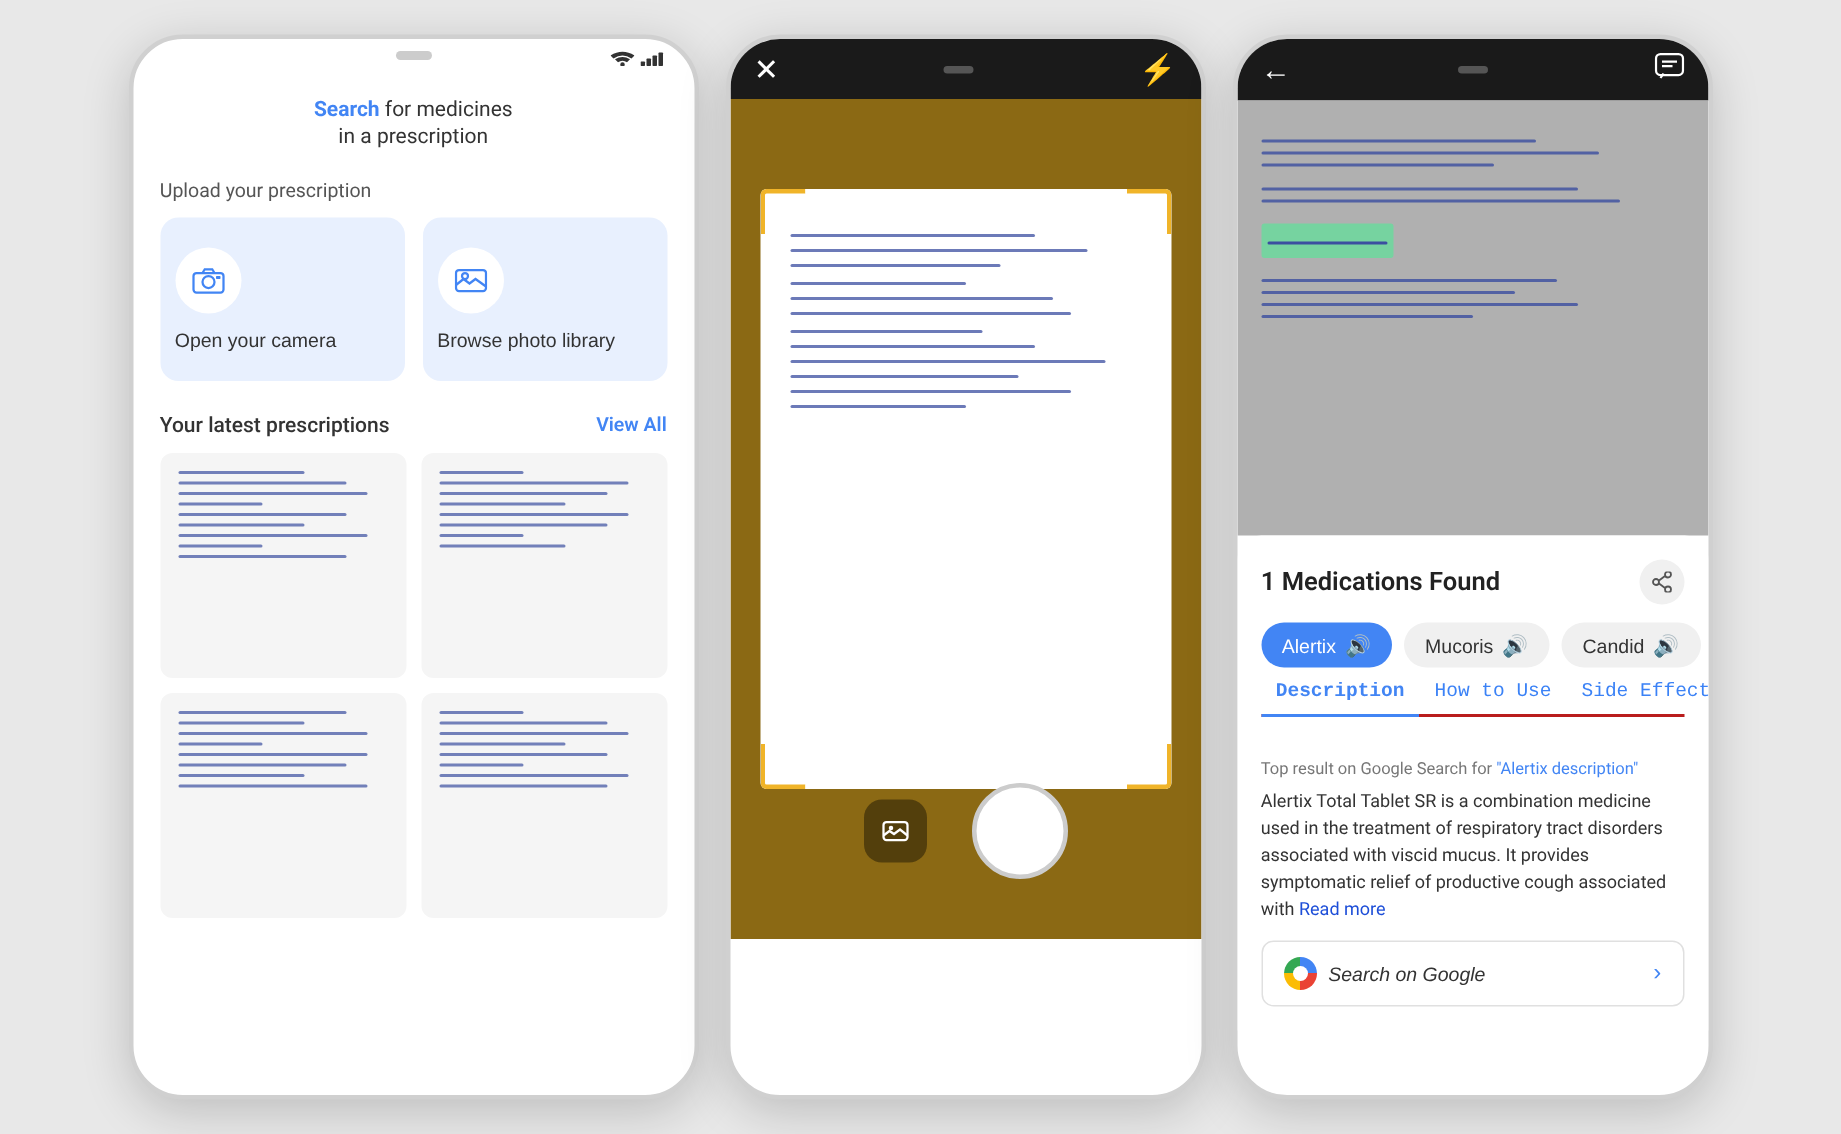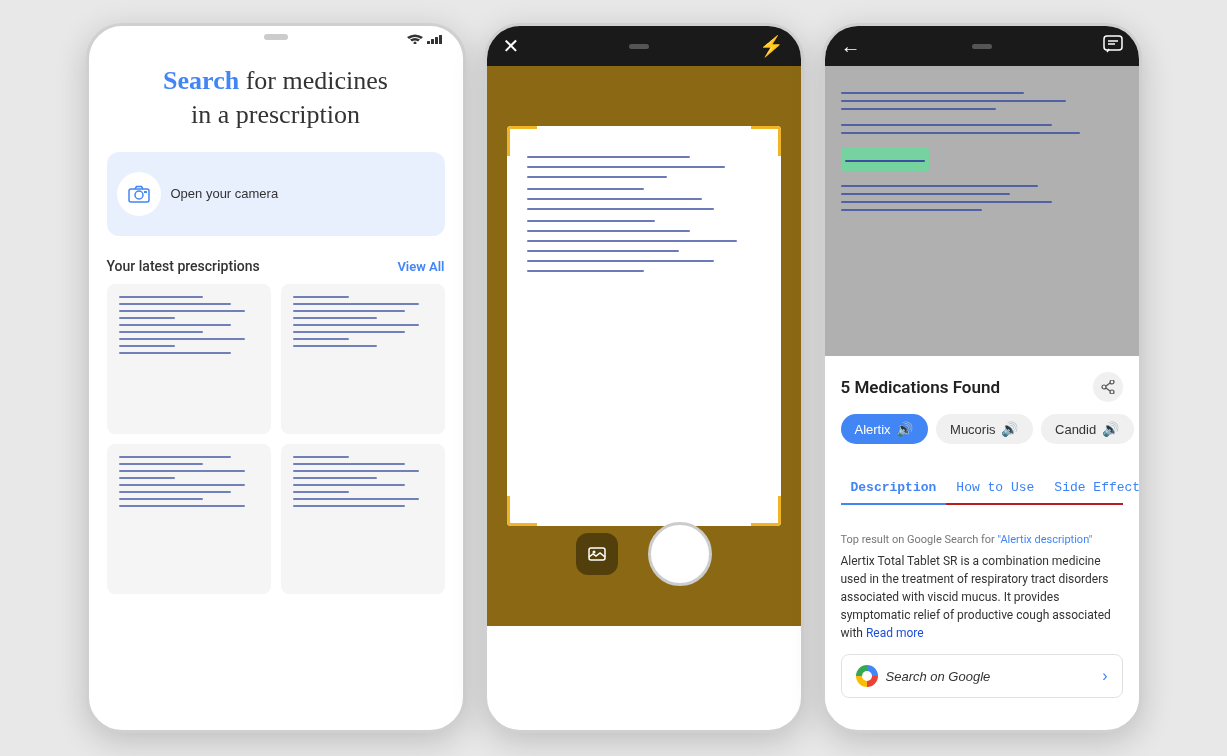--- a/index.html
+++ b/index.html
@@ -54,27 +54,26 @@
 
     
     .phone1 {
       width: 380px;
       min-height: 710px;
     }
     .phone1-content {
       padding: 16px 18px;
     }
     .phone1-title {
-      font-size: 26px;
+      font-size: 14px;
       font-weight: 400;
       color: #333;
       line-height: 1.3;
       text-align: center;
       margin-bottom: 20px;
-      font-family: Liberation Serif, serif;
     }
     .phone1-title .highlight {
       color: #4285f4;
       font-weight: 700;
     }
     .upload-section-label {
       font-size: 13px;
       color: #555;
       margin-bottom: 10px;
     }
@@ -83,22 +82,22 @@
       gap: 12px;
       margin-bottom: 22px;
     }
     .upload-btn {
       flex: 1;
       background: #e8f0fe;
       border: none;
       border-radius: 12px;
       padding: 20px 10px;
       display: flex;
-      flex-direction: row;
-      align-items: center;
+      flex-direction: column;
+      align-items: flex-start;
       gap: 10px;
       cursor: pointer;
     }
     .upload-btn-icon {
       width: 44px;
       height: 44px;
       background: #fff;
       border-radius: 50%;
       display: flex;
       align-items: center;
@@ -108,21 +107,21 @@
     }
     .upload-btn-label {
       font-size: 13px;
       color: #333;
       text-align: center;
       font-weight: 500;
     }
     .latest-section {
       display: flex;
       justify-content: space-between;
-      align-items: flex-end;
+      align-items: flex-start;
       margin-bottom: 10px;
     }
     .latest-label {
       font-size: 14px;
       color: #333;
       font-weight: 500;
     }
     .view-all {
       font-size: 13px;
       color: #4285f4;
@@ -309,21 +308,21 @@
       display: flex;
       align-items: center;
       justify-content: center;
       font-size: 14px;
       color: #555;
       cursor: pointer;
     }
     .med-tabs {
       display: flex;
       gap: 8px;
-      margin-bottom: 28px;
+      margin-bottom: 0;
     }
     .med-tab {
       display: flex;
       align-items: center;
       gap: 6px;
       padding: 7px 14px;
       border-radius: 20px;
       font-size: 13px;
       font-weight: 500;
       cursor: pointer;
@@ -438,34 +437,46 @@
         <rect x="12" y="1" width="3" height="9" fill="#333" rx="0.5"></rect>
       </svg>
     </div>
   </div>
 
   <div class="phone1-content">
     <div class="phone1-title">
       <span class="highlight">Search</span><span> for medicines<br>in a prescription</span>
     </div>
 
+    <div class="upload-section-label">Upload your prescription</div>
 
     <div class="upload-buttons">
       <button class="upload-btn">
         <div class="upload-btn-icon">
           <svg width="22" height="18" viewBox="0 0 22 18" fill="none">
             <rect x="1" y="4" width="20" height="13" rx="2" stroke="#4285f4" stroke-width="1.5" fill="none"></rect>
             <circle cx="11" cy="10" r="4" stroke="#4285f4" stroke-width="1.5" fill="none"></circle>
             <path d="M7 4 L8.5 1.5 L13.5 1.5 L15 4" stroke="#4285f4" stroke-width="1.5" fill="none"></path>
             <rect x="16" y="6" width="3" height="2" rx="0.5" fill="#4285f4"></rect>
           </svg>
         </div>
         <div class="upload-btn-label">Open your
 camera</div>
       </button>
+      <button class="upload-btn">
+        <div class="upload-btn-icon">
+          <svg width="22" height="18" viewBox="0 0 22 18" fill="none">
+            <rect x="1" y="2" width="20" height="14" rx="2" stroke="#4285f4" stroke-width="1.5" fill="none"></rect>
+            <circle cx="7" cy="6" r="2" stroke="#4285f4" stroke-width="1.5" fill="none"></circle>
+            <path d="M1 12 L6 8 L10 11 L14 8 L21 13" stroke="#4285f4" stroke-width="1.5" fill="none"></path>
+          </svg>
+        </div>
+        <div class="upload-btn-label">Browse photo
+library</div>
+      </button>
     </div>
 
     <div class="latest-section">
       <span class="latest-label">Your latest prescriptions</span>
       <span class="view-all">View All</span>
     </div>
 
     <div class="prescription-grid">
 
       <div class="prescription-thumb">
@@ -603,21 +614,21 @@
       </div>
       <div class="rx-line" style="width:70%; margin-top:8px;"></div>
       <div class="rx-line" style="width:60%;"></div>
       <div class="rx-line" style="width:75%;"></div>
       <div class="rx-line" style="width:50%;"></div>
     </div>
   </div>
 
   <div class="meds-panel">
     <div class="meds-header">
-      <span class="meds-title">5 Medications Found</span>
+      <span class="meds-title">1 Medications Found</span>
       <div class="share-icon">
         <svg width="14" height="14" viewBox="0 0 14 14" fill="none">
           <circle cx="11" cy="2" r="2" stroke="#555" stroke-width="1.2"></circle>
           <circle cx="3" cy="7" r="2" stroke="#555" stroke-width="1.2"></circle>
           <circle cx="11" cy="12" r="2" stroke="#555" stroke-width="1.2"></circle>
           <line x1="5" y1="6" x2="9" y2="3" stroke="#555" stroke-width="1.2"></line>
           <line x1="5" y1="8" x2="9" y2="11" stroke="#555" stroke-width="1.2"></line>
         </svg>
       </div>
     </div>

